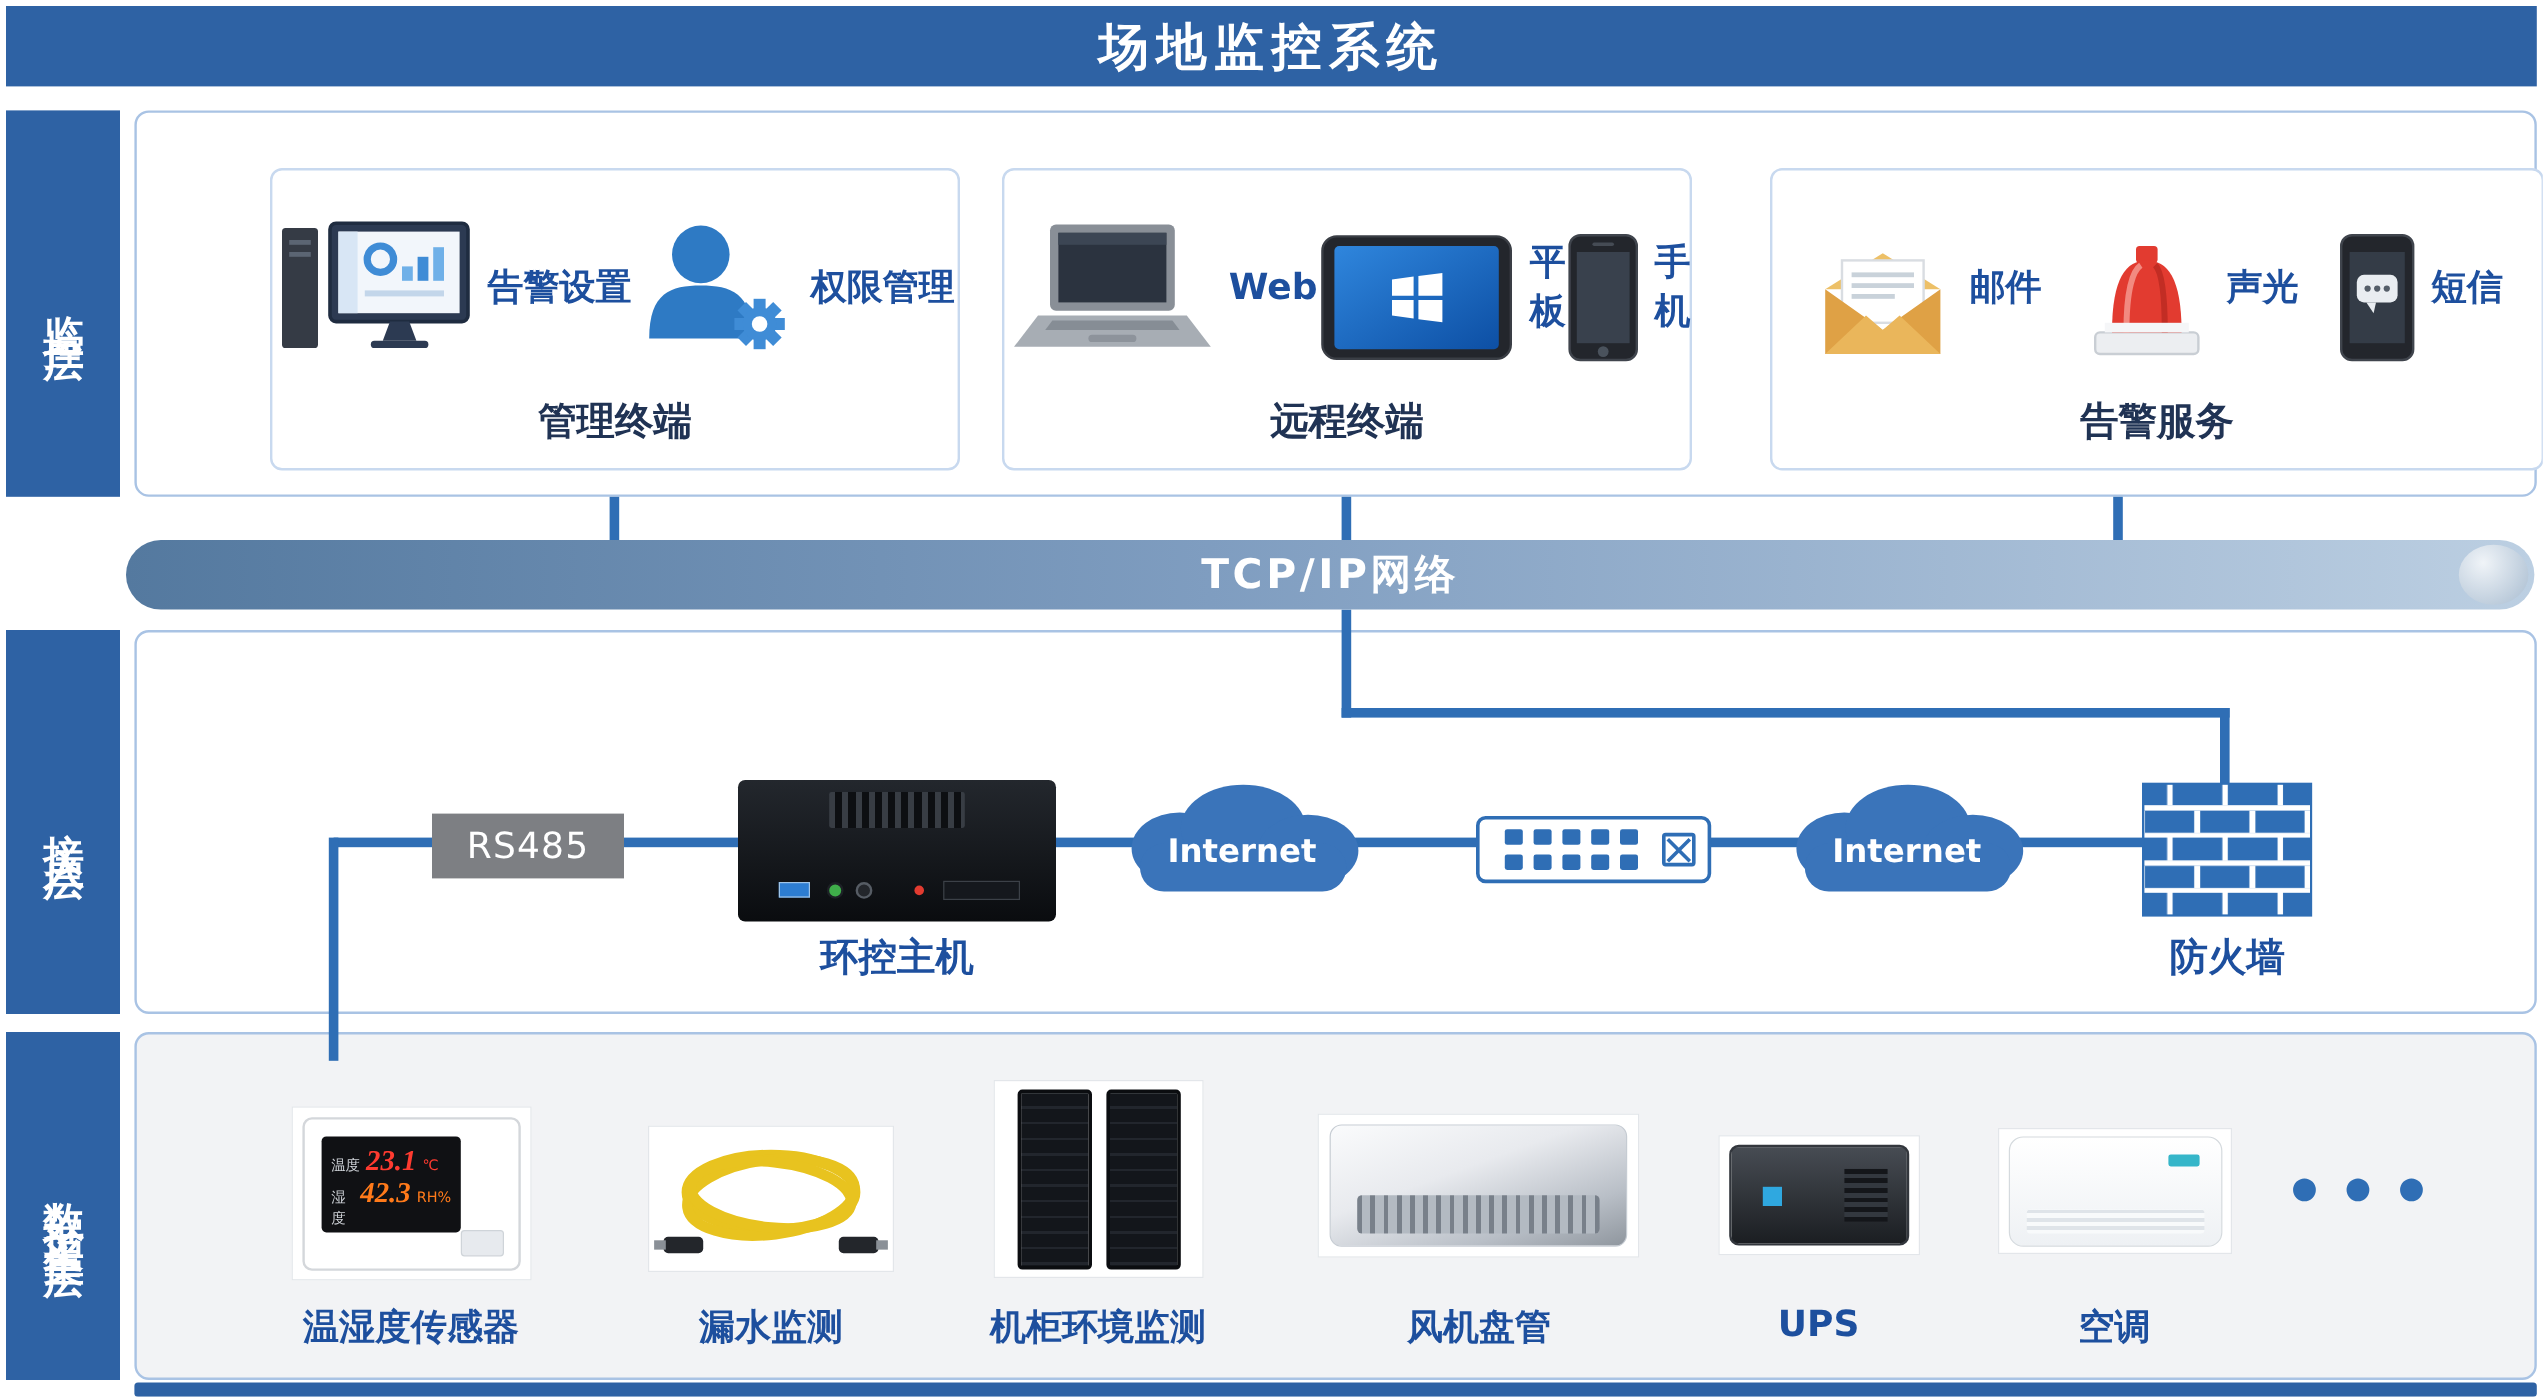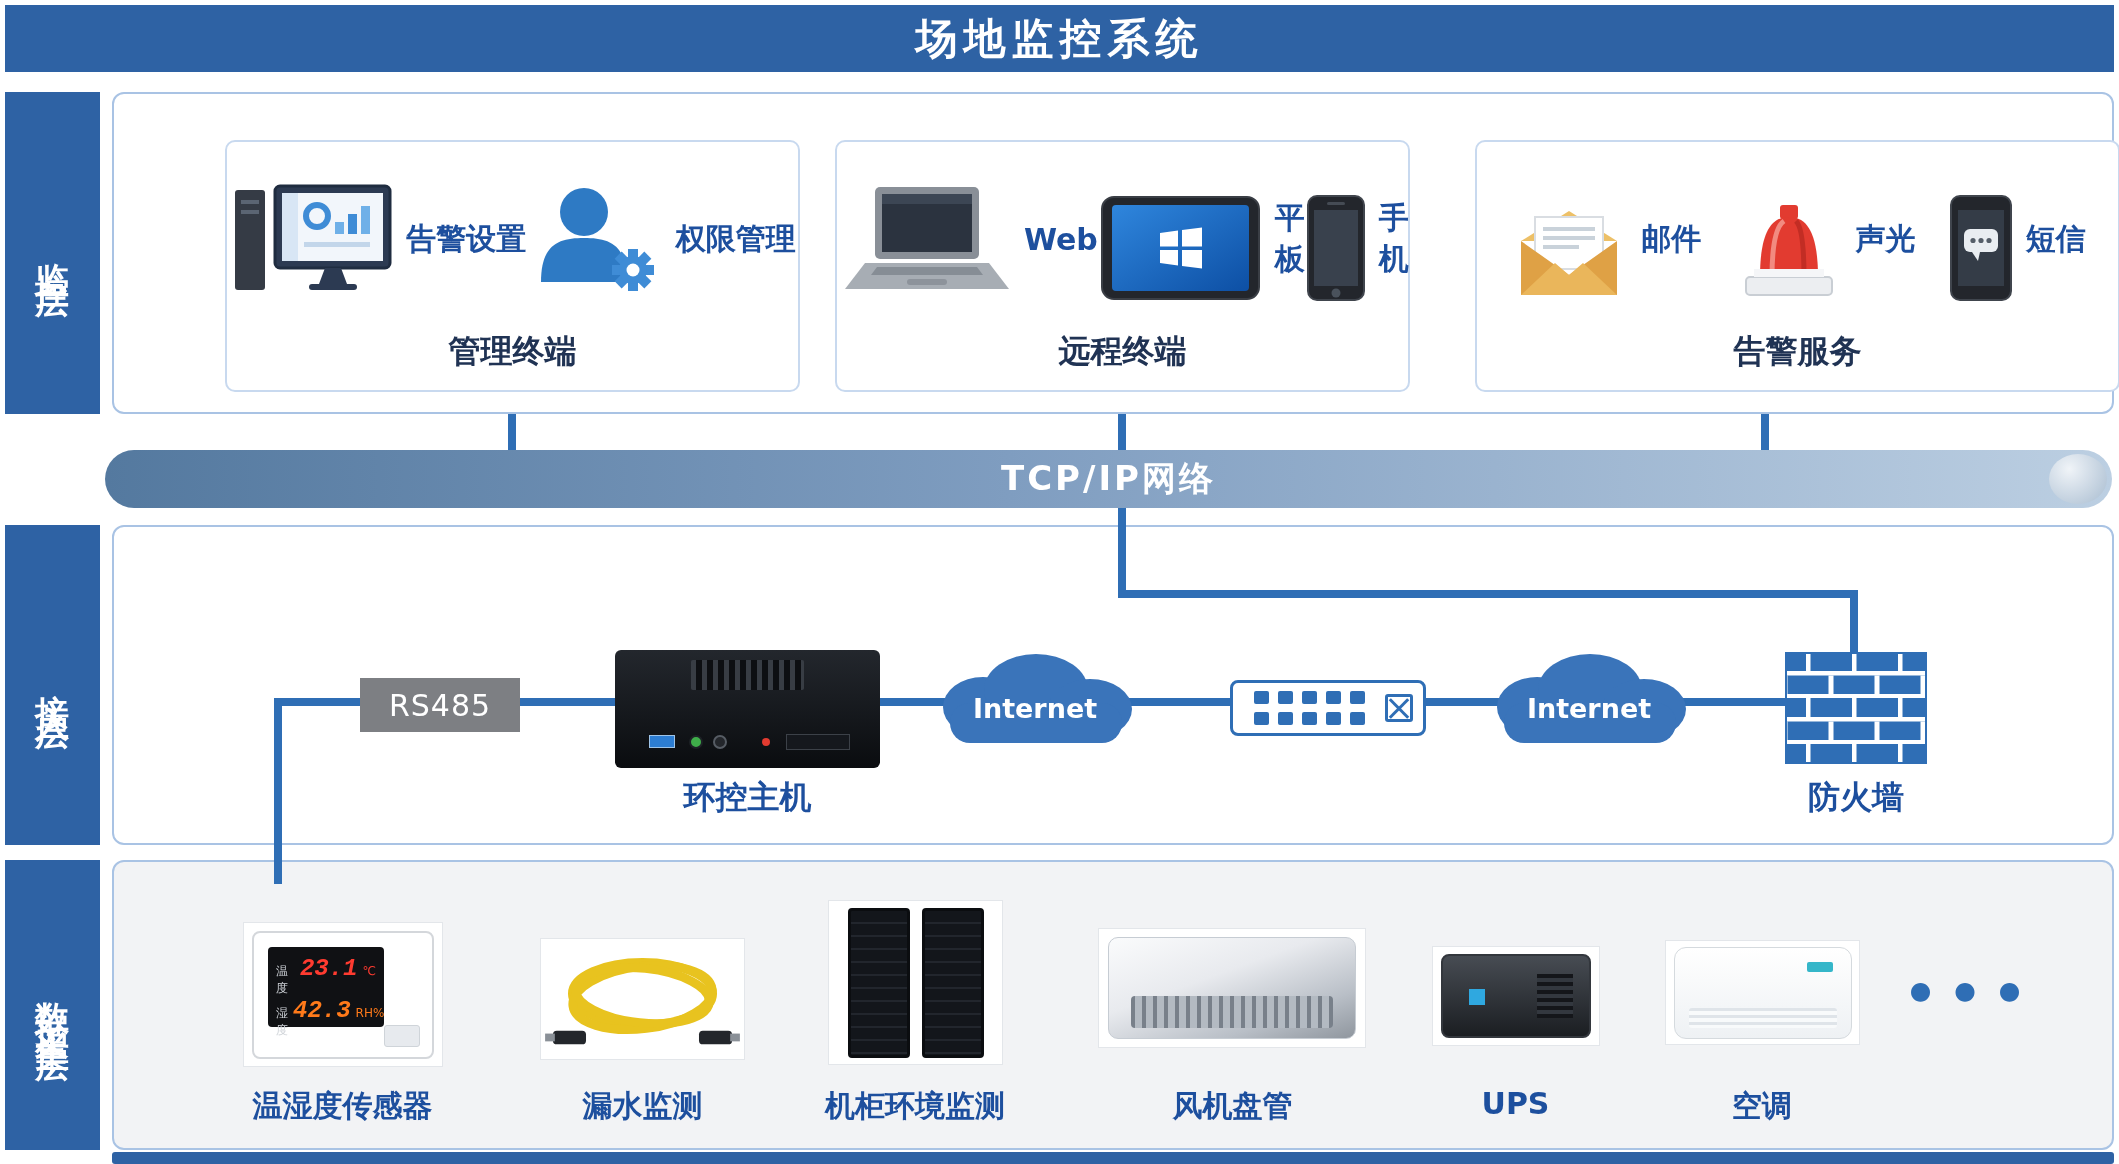--- a/index.html
+++ b/index.html
@@ -95,21 +95,21 @@
   #dlbl-fan{left:1110px;top:1086px;width:245px}
   #dlbl-ups{left:1438px;top:1086px;width:155px}
   #dlbl-ac{left:1678px;top:1086px;width:168px}
   #dots{left:1900px;top:962px;width:140px;font-size:54px;color:#2f6eb5;letter-spacing:10px;font-weight:700;text-align:center;z-index:2}
 
   
   .sensor-body{position:relative;width:182px;height:128px;background:#fff;border:2px solid #d4d7db;border-radius:8px}
   .sensor-screen{position:absolute;left:14px;top:14px;width:116px;height:80px;background:#101114;border-radius:4px;padding:8px;display:flex;flex-direction:column;justify-content:space-between}
   .sr{display:flex;align-items:baseline;gap:5px}
   .srl{color:#cfd3d8;font-size:12px}
-  .srv{font-family:Liberation Mono, monospace;font-weight:700;font-size:24px;color:#ff3b30;font-style:italic}
+  .srv{font-family:Liberation Serif, serif;font-weight:700;font-size:24px;color:#ff3b30;font-style:italic}
   .sru{font-size:12px;color:#ff3b30}
   .hum .srv,.hum .sru{color:#ff7a1a}
   .sensor-tab{position:absolute;right:12px;bottom:10px;width:36px;height:22px;background:#e7eaee;border:1px solid #cfd4d9;border-radius:3px}
 
   
   .rack{width:62px;height:150px;background:repeating-linear-gradient(to bottom,#13161b 0 11px,#22262d 11px 13px);border:3px solid #0b0d10;border-radius:4px}
 
   
   .fan-body{position:relative;width:248px;height:102px;border-radius:10px;border:1px solid #c6ccd3;background:linear-gradient(160deg,#fafbfc 0%,#e8eaee 40%,#b9bfc7 75%,#8f969e 100%)}
   .fan-grille{position:absolute;left:22px;right:22px;bottom:10px;height:32px;border-radius:4px;background:repeating-linear-gradient(90deg,#78808a 0 4px,#b3bac2 4px 11px)}

